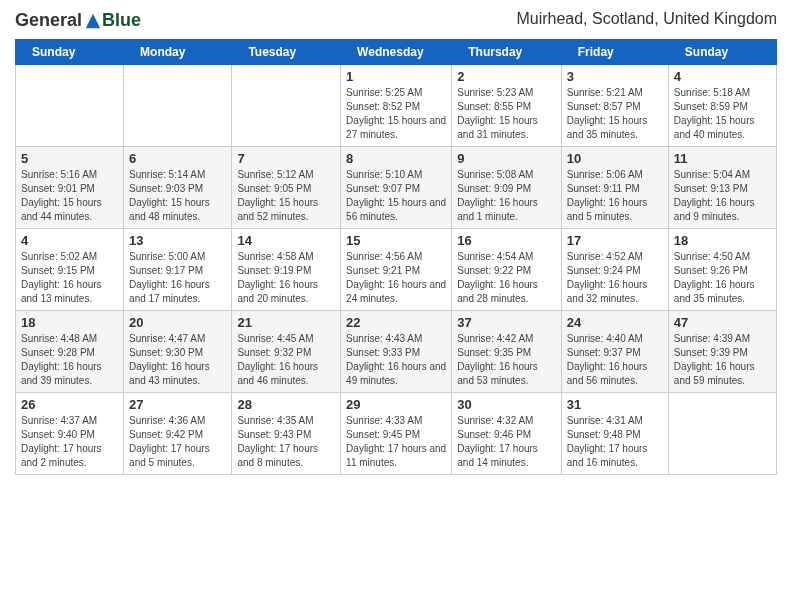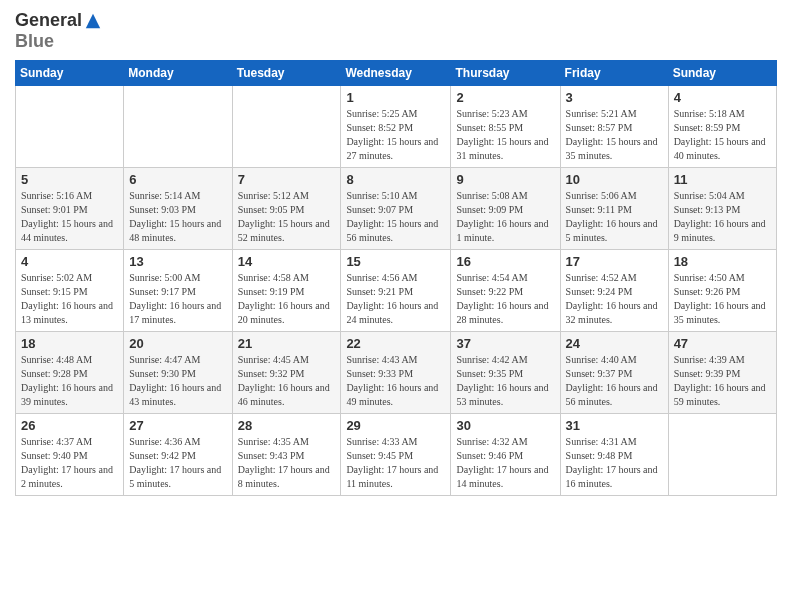--- a/index.html
+++ b/index.html
@@ -22,21 +22,21 @@
       gap: 2px;
     }
     .logo-text-general {
       font-size: 18px;
       font-weight: bold;
       color: #333;
     }
     .logo-text-blue {
       font-size: 18px;
       font-weight: bold;
-      color: #737373;
+      color: #14532d;
     }
     .logo-icon {
       width: 18px;
       height: 18px;
       margin-left: 2px;
     }
     .title-area {
       text-align: right;
     }
     .month-title {
@@ -51,21 +51,21 @@
     .calendar {
       width: 100%;
       border-collapse: collapse;
       border: 1px solid #ccc;
     }
     .calendar th {
       background-color: #1565c0;
       color: #fff;
       font-size: 12px;
       font-weight: bold;
-      padding: 5px 4px;
+      padding: 5px 16px;
       text-align: left;
       border: 1px solid #1565c0;
     }
     .calendar td {
       vertical-align: top;
       border: 1px solid #ccc;
       padding: 4px 5px;
       font-size: 10.5px;
       color: #333;
       width: 113px;
@@ -83,42 +83,42 @@
       font-size: 13px;
       font-weight: bold;
       color: #333;
       display: block;
       margin-bottom: 2px;
     }
     .day-info {
       font-size: 10px;
       color: #444;
       line-height: 1.4;
-      font-family: Liberation Serif, serif;
     }
     .empty-cell {
       background: #f9f9f9;
     }
   </style>
 </head>
 <body>
 
 <div class="header-area">
   <div class="logo">
-    <div style="display:flex;flex-direction:column;align-items:flex-start;">
+    <div style="display:flex;flex-direction:row;align-items:flex-end;">
       <div style="display:flex;align-items:center;">
         <span class="logo-text-general">General</span>
         <svg class="logo-icon" viewBox="0 0 20 20" xmlns="http://www.w3.org/2000/svg">
           <polygon points="10,2 18,18 2,18" fill="#1565c0"></polygon>
         </svg>
       </div>
       <span class="logo-text-blue">Blue</span>
     </div>
   </div>
   <div class="title-area">
+    <div class="location-title">Muirhead, Scotland, United Kingdom</div>
   </div>
 </div>
 
 <table class="calendar">
   <thead>
     <tr>
     <th>Sunday</th>
         <th>Monday</th>
         <th>Tuesday</th>
         <th>Wednesday</th>

